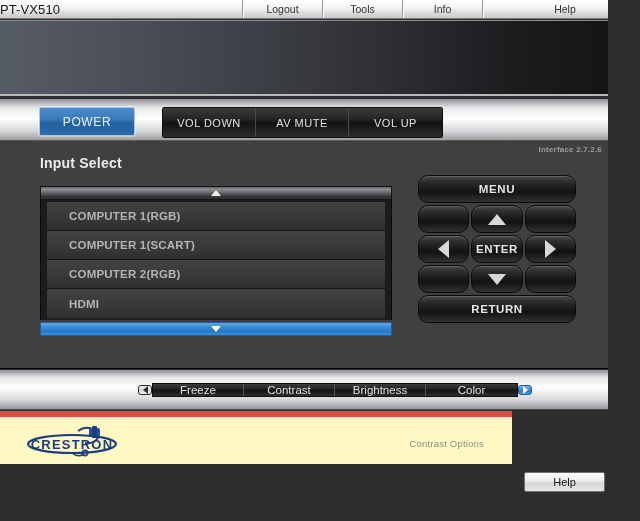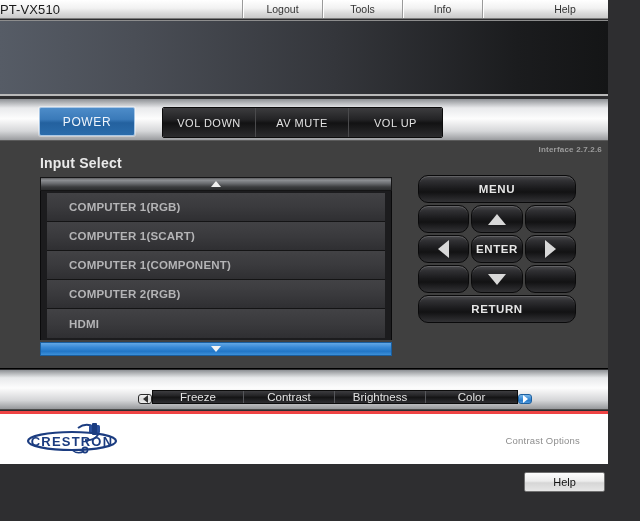--- a/index.html
+++ b/index.html
@@ -145,21 +145,21 @@
     position: absolute;
     left: 40px; top: 14px;
     font-size: 14px;
     color: #eaeaea;
     letter-spacing: 0.2px;
   }
 
   
   .listwrap {
     position: absolute;
-    left: 40px; top: 36px;
+    left: 40px; top: 45px;
     width: 352px;
   }
   .scrollarrow {
     height: 14px;
     border: 1px solid #151516;
     display: flex;
     align-items: center;
     justify-content: center;
     cursor: pointer;
     box-sizing: border-box;
@@ -269,21 +269,21 @@
     height: 40px;
     background: linear-gradient(to bottom, #8d9094 0%, #e8e9eb 20%, #fdfdfd 46%, #d4d5d7 78%, #97999c 100%);
     border-bottom: 1px solid #4c4c4c;
     box-sizing: border-box;
   }
   .subtools {
     position: absolute;
     left: 106px; top: 376px;
     height: 28px;
     display: flex;
-    align-items: flex-end;
+    align-items: center;
     padding-left: 32px;
   }
   .sub-arrow {
     width: 14px;
     display: flex;
     align-items: center;
     justify-content: center;
     border: 1px solid #2a2a2a;
     border-radius: 3px;
     cursor: pointer;
@@ -325,24 +325,24 @@
     cursor: pointer;
     box-sizing: border-box;
     white-space: nowrap;
   }
   .sub-btn:last-child { border-right: none; }
 
   
   .footer {
     position: absolute;
     left: 0; top: 411px;
-    width: 608px;
+    width: 512px;
     height: 53px;
-    background: #ffffff;
-    border-top: 3px solid #ef4444;
+    background: #fef9c3;
+    border-top: 6px solid #ef4444;
     box-sizing: border-box;
   }
   .brand {
     position: absolute;
     left: 26px; top: 8px;
     width: 110px;
     height: 36px;
   }
   .expansion-text {
     position: absolute;
@@ -399,21 +399,20 @@
     <div class="interface-ver">Interface 2.7.2.6</div>
     <div class="panel-title">Input Select</div>
 
     <div class="listwrap">
       <div class="scrollarrow top">
         <span class="tri-up"></span>
       </div>
       <div class="inputlist">
         <div class="input-item">COMPUTER 1(RGB)</div>
         <div class="input-item">COMPUTER 1(SCART)</div>
-        <div class="input-item">COMPUTER 1(COMPONENT)</div>
         <div class="input-item">COMPUTER 2(RGB)</div>
         <div class="input-item">HDMI</div>
       </div>
       <div class="scrollarrow bottom">
         <span class="tri-down"></span>
       </div>
     </div>
 
     <div class="dpad">
       <div class="pad-btn pad-wide">MENU</div>

